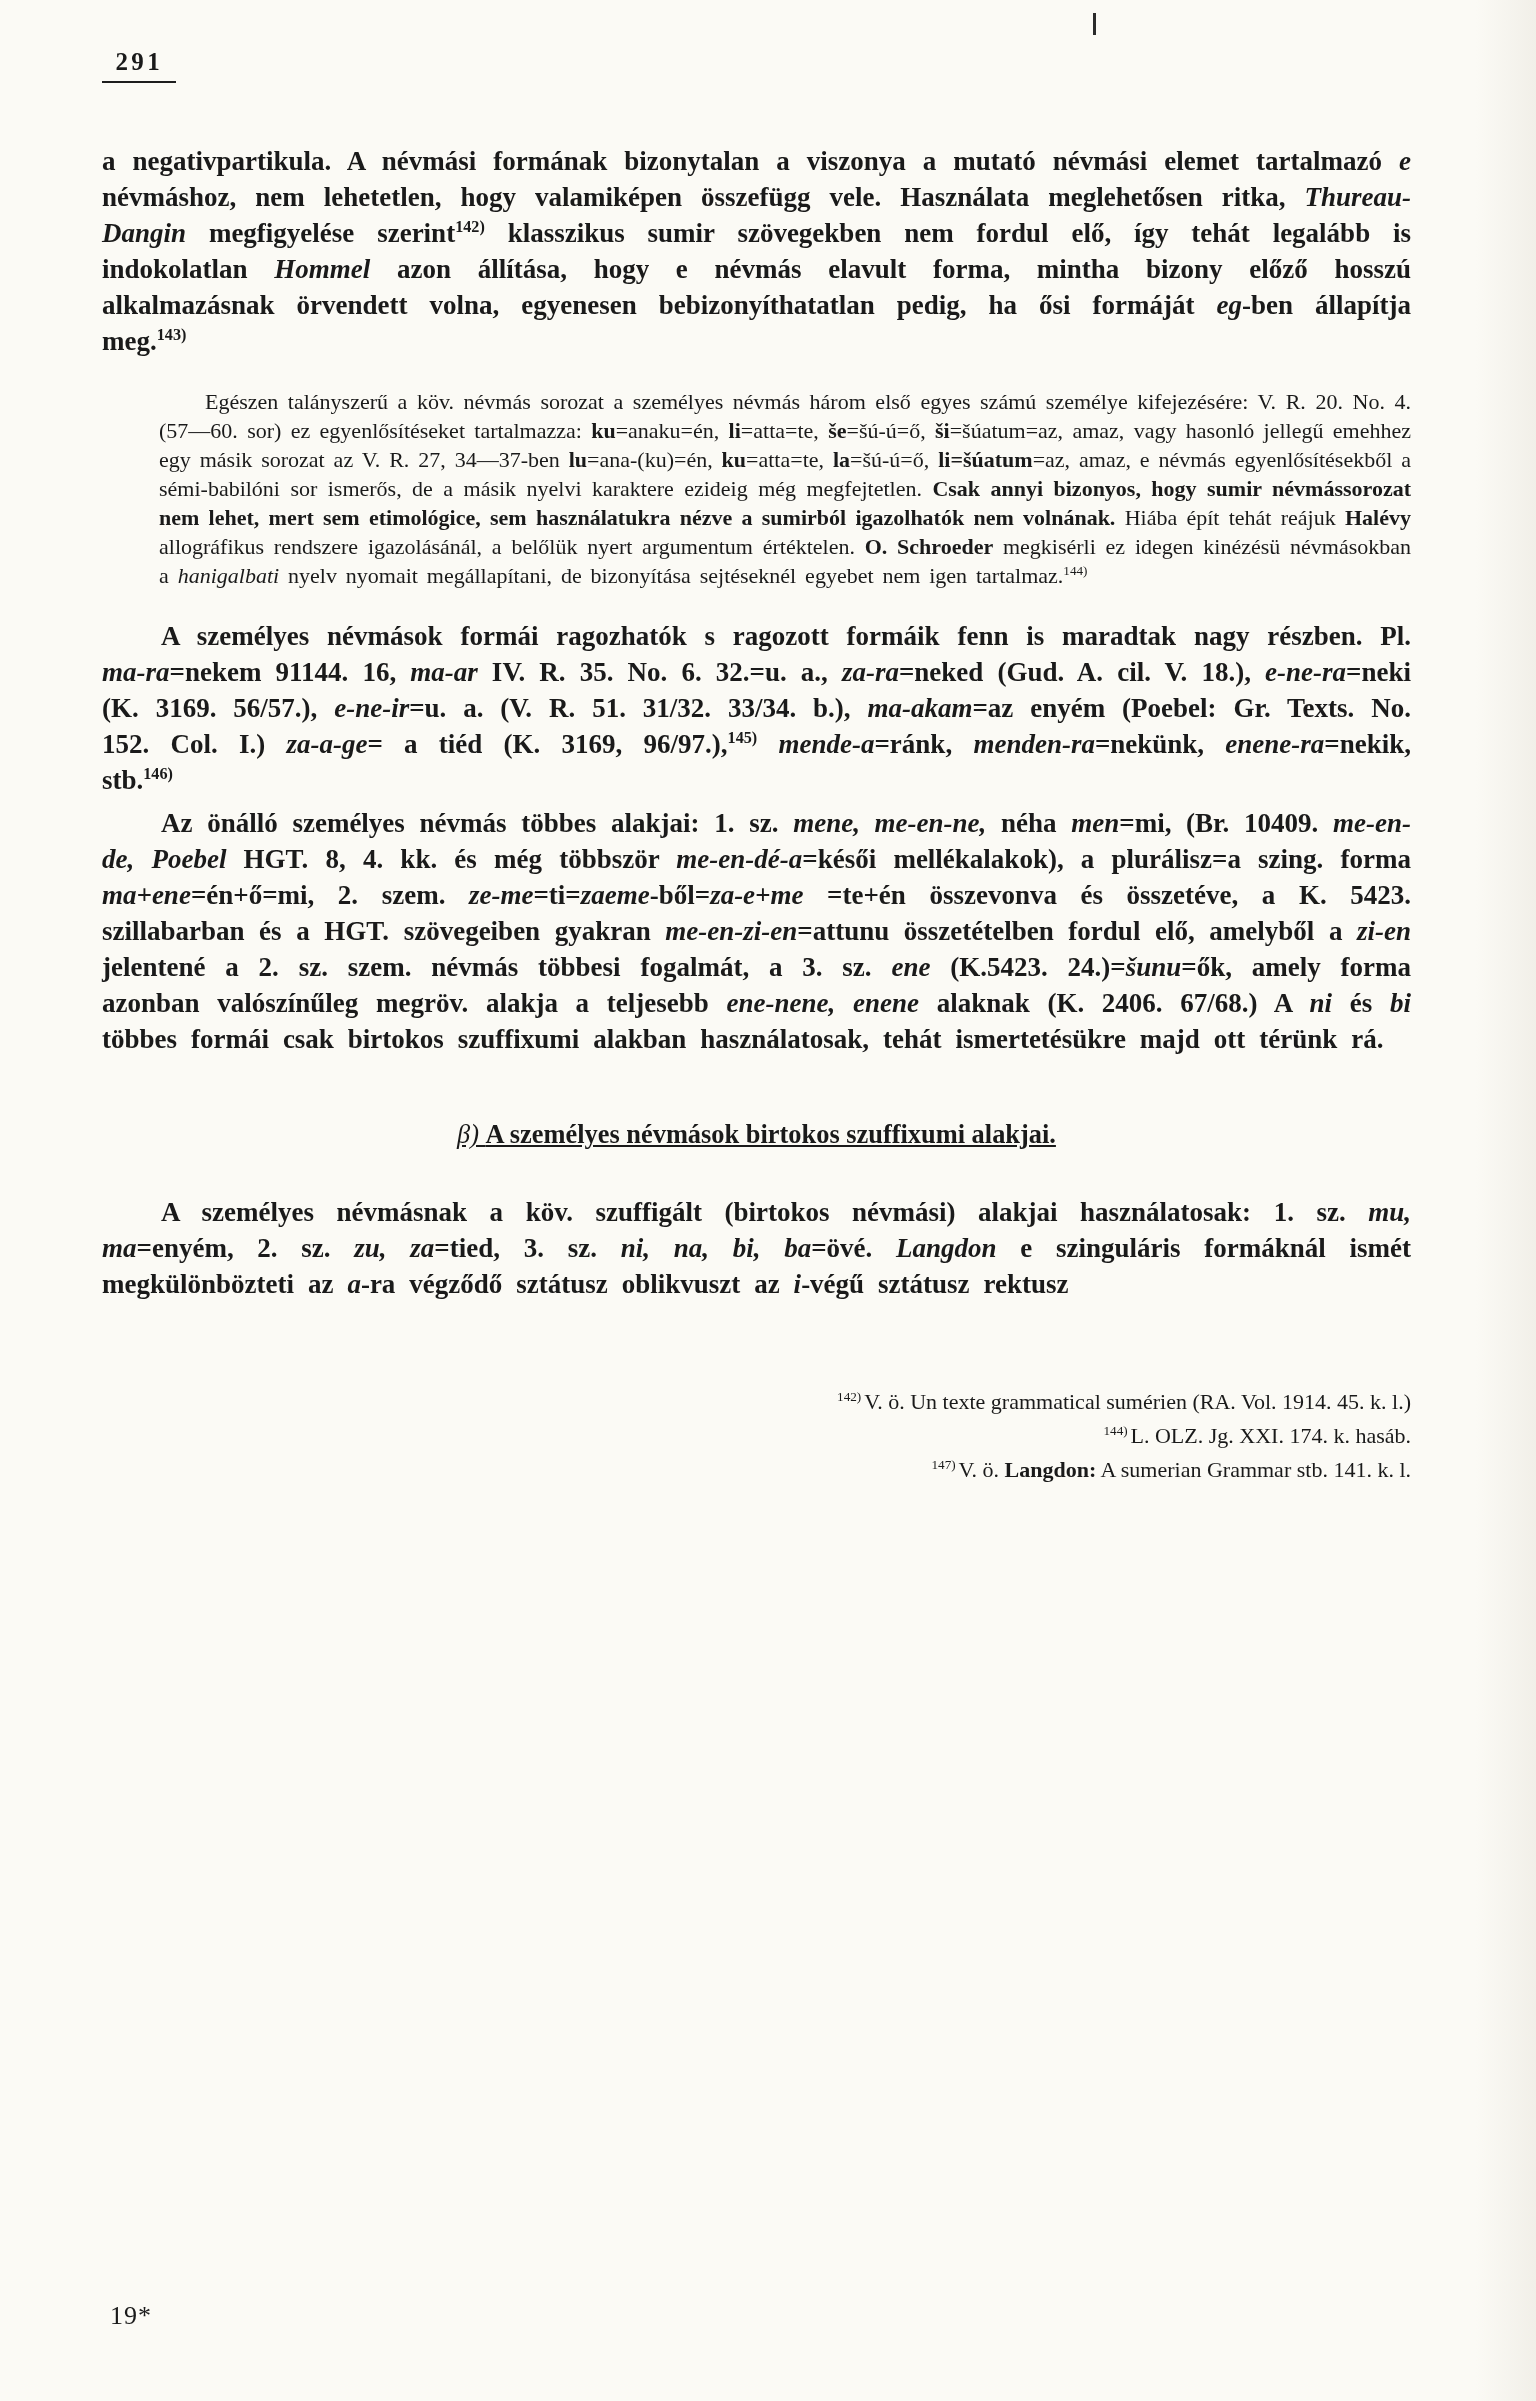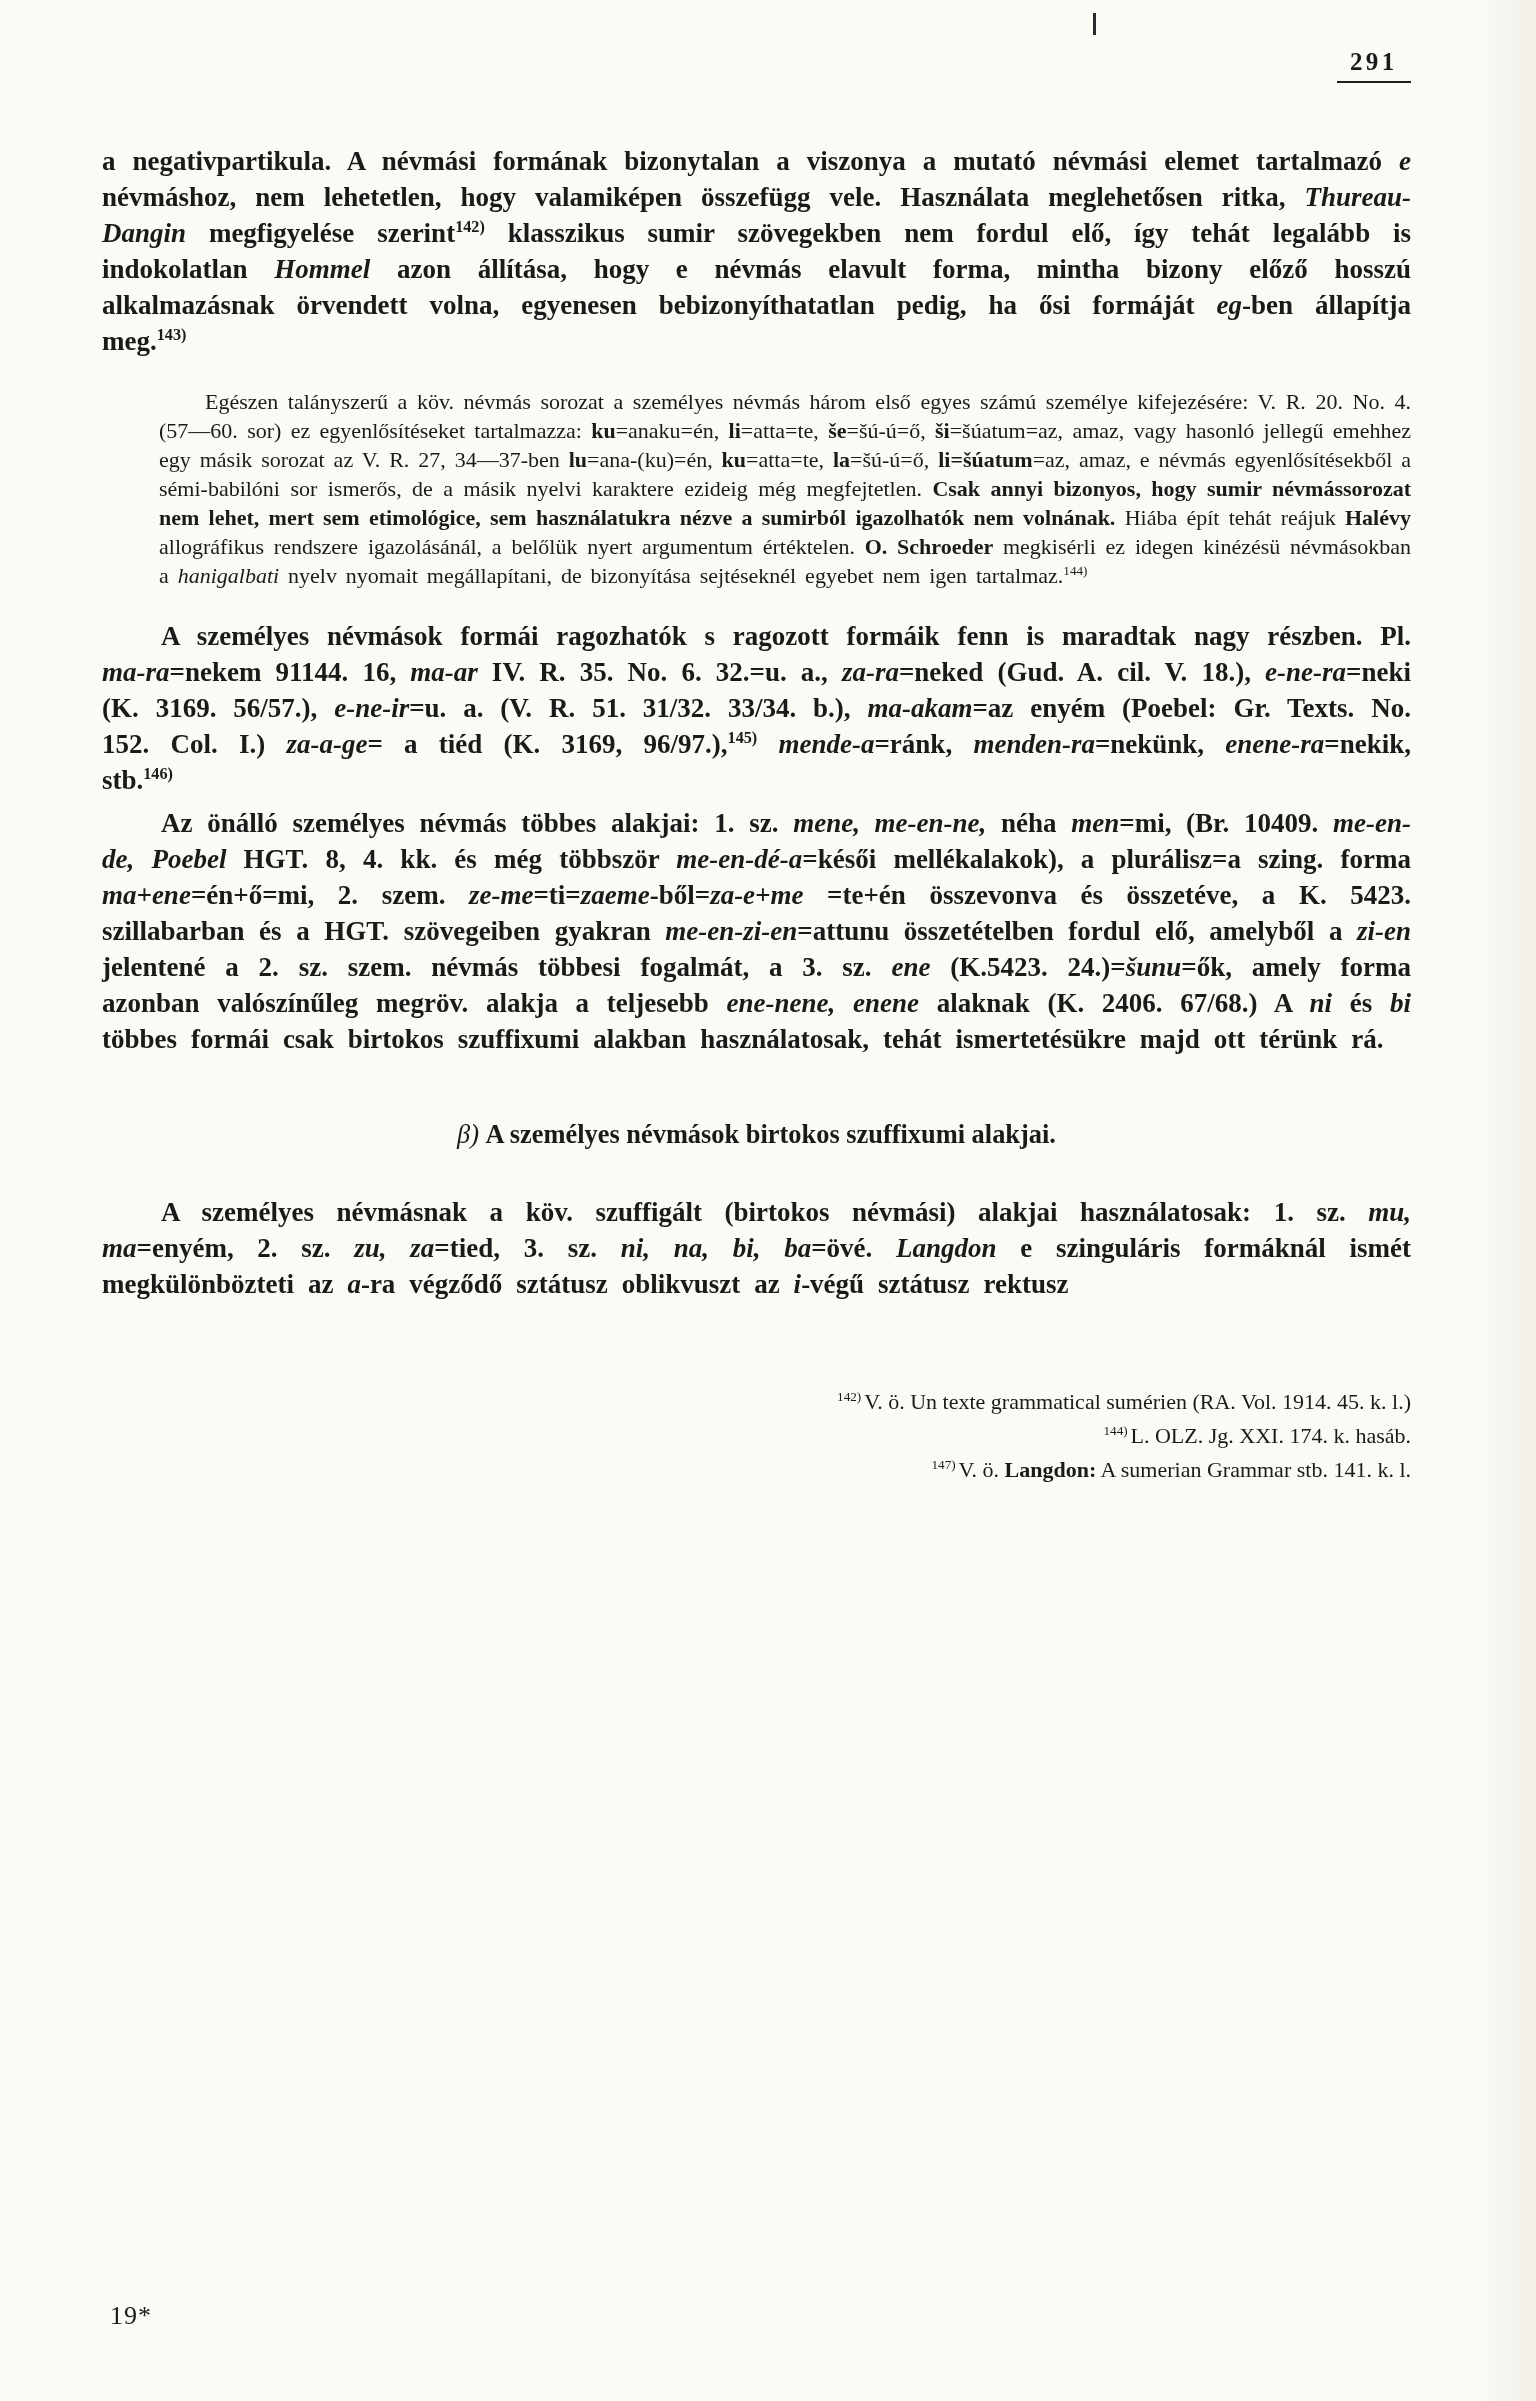--- a/index.html
+++ b/index.html
@@ -5,21 +5,21 @@
   html,body{margin:0;padding:0;background:#d8d6d0;}
   .page{
     position:relative;
     width:1537px;height:2449px;
     background:linear-gradient(90deg,#fbfaf5 0%,#fbfaf5 96%,#f1efe8 100%);
     font-family:"Liberation Serif",serif;
     color:#1a1a1a;
     overflow:hidden;
   }
   .content{position:absolute;left:102px;top:48px;width:1309px;}
-  .page-number-wrap{text-align:right;margin:0 0 60px 0;}
+  .page-number-wrap{text-align:left;margin:0 0 60px 0;}
   .page-number-inner{
     display:inline-block;
     font-size:25px;font-weight:bold;letter-spacing:3.4px;
     border-bottom:2.9px solid #1d1d1d;
     padding:0 13.4px 4.8px 13.4px;
   }
   .body-para{
     font-size:27px;line-height:36px;
     text-align:justify;word-spacing:7.2px;
     margin:0 0 7.7px 0;
@@ -31,20 +31,21 @@
     font-size:22px;line-height:29px;
     text-align:justify;word-spacing:3.4px;
     margin:28px 0 28px 57px;
     text-indent:46px;
   }
   .section-heading{
     font-size:26.4px;line-height:35px;
     text-align:center;
     font-weight:normal;
     margin:60px 0 42px 0;
+    text-decoration:underline;
   }
   .footnotes{
     margin:84px 0 0 110px;
     font-size:22px;line-height:32px;text-align:right;
   }
   .footnote{margin:0 0 1.9px 0;}
   .fn-num{vertical-align:super;font-size:60%;line-height:0;margin-right:2.9px;}
   .signature{
     position:absolute;left:110px;top:2301px;
     font-size:26px;letter-spacing:1px;

